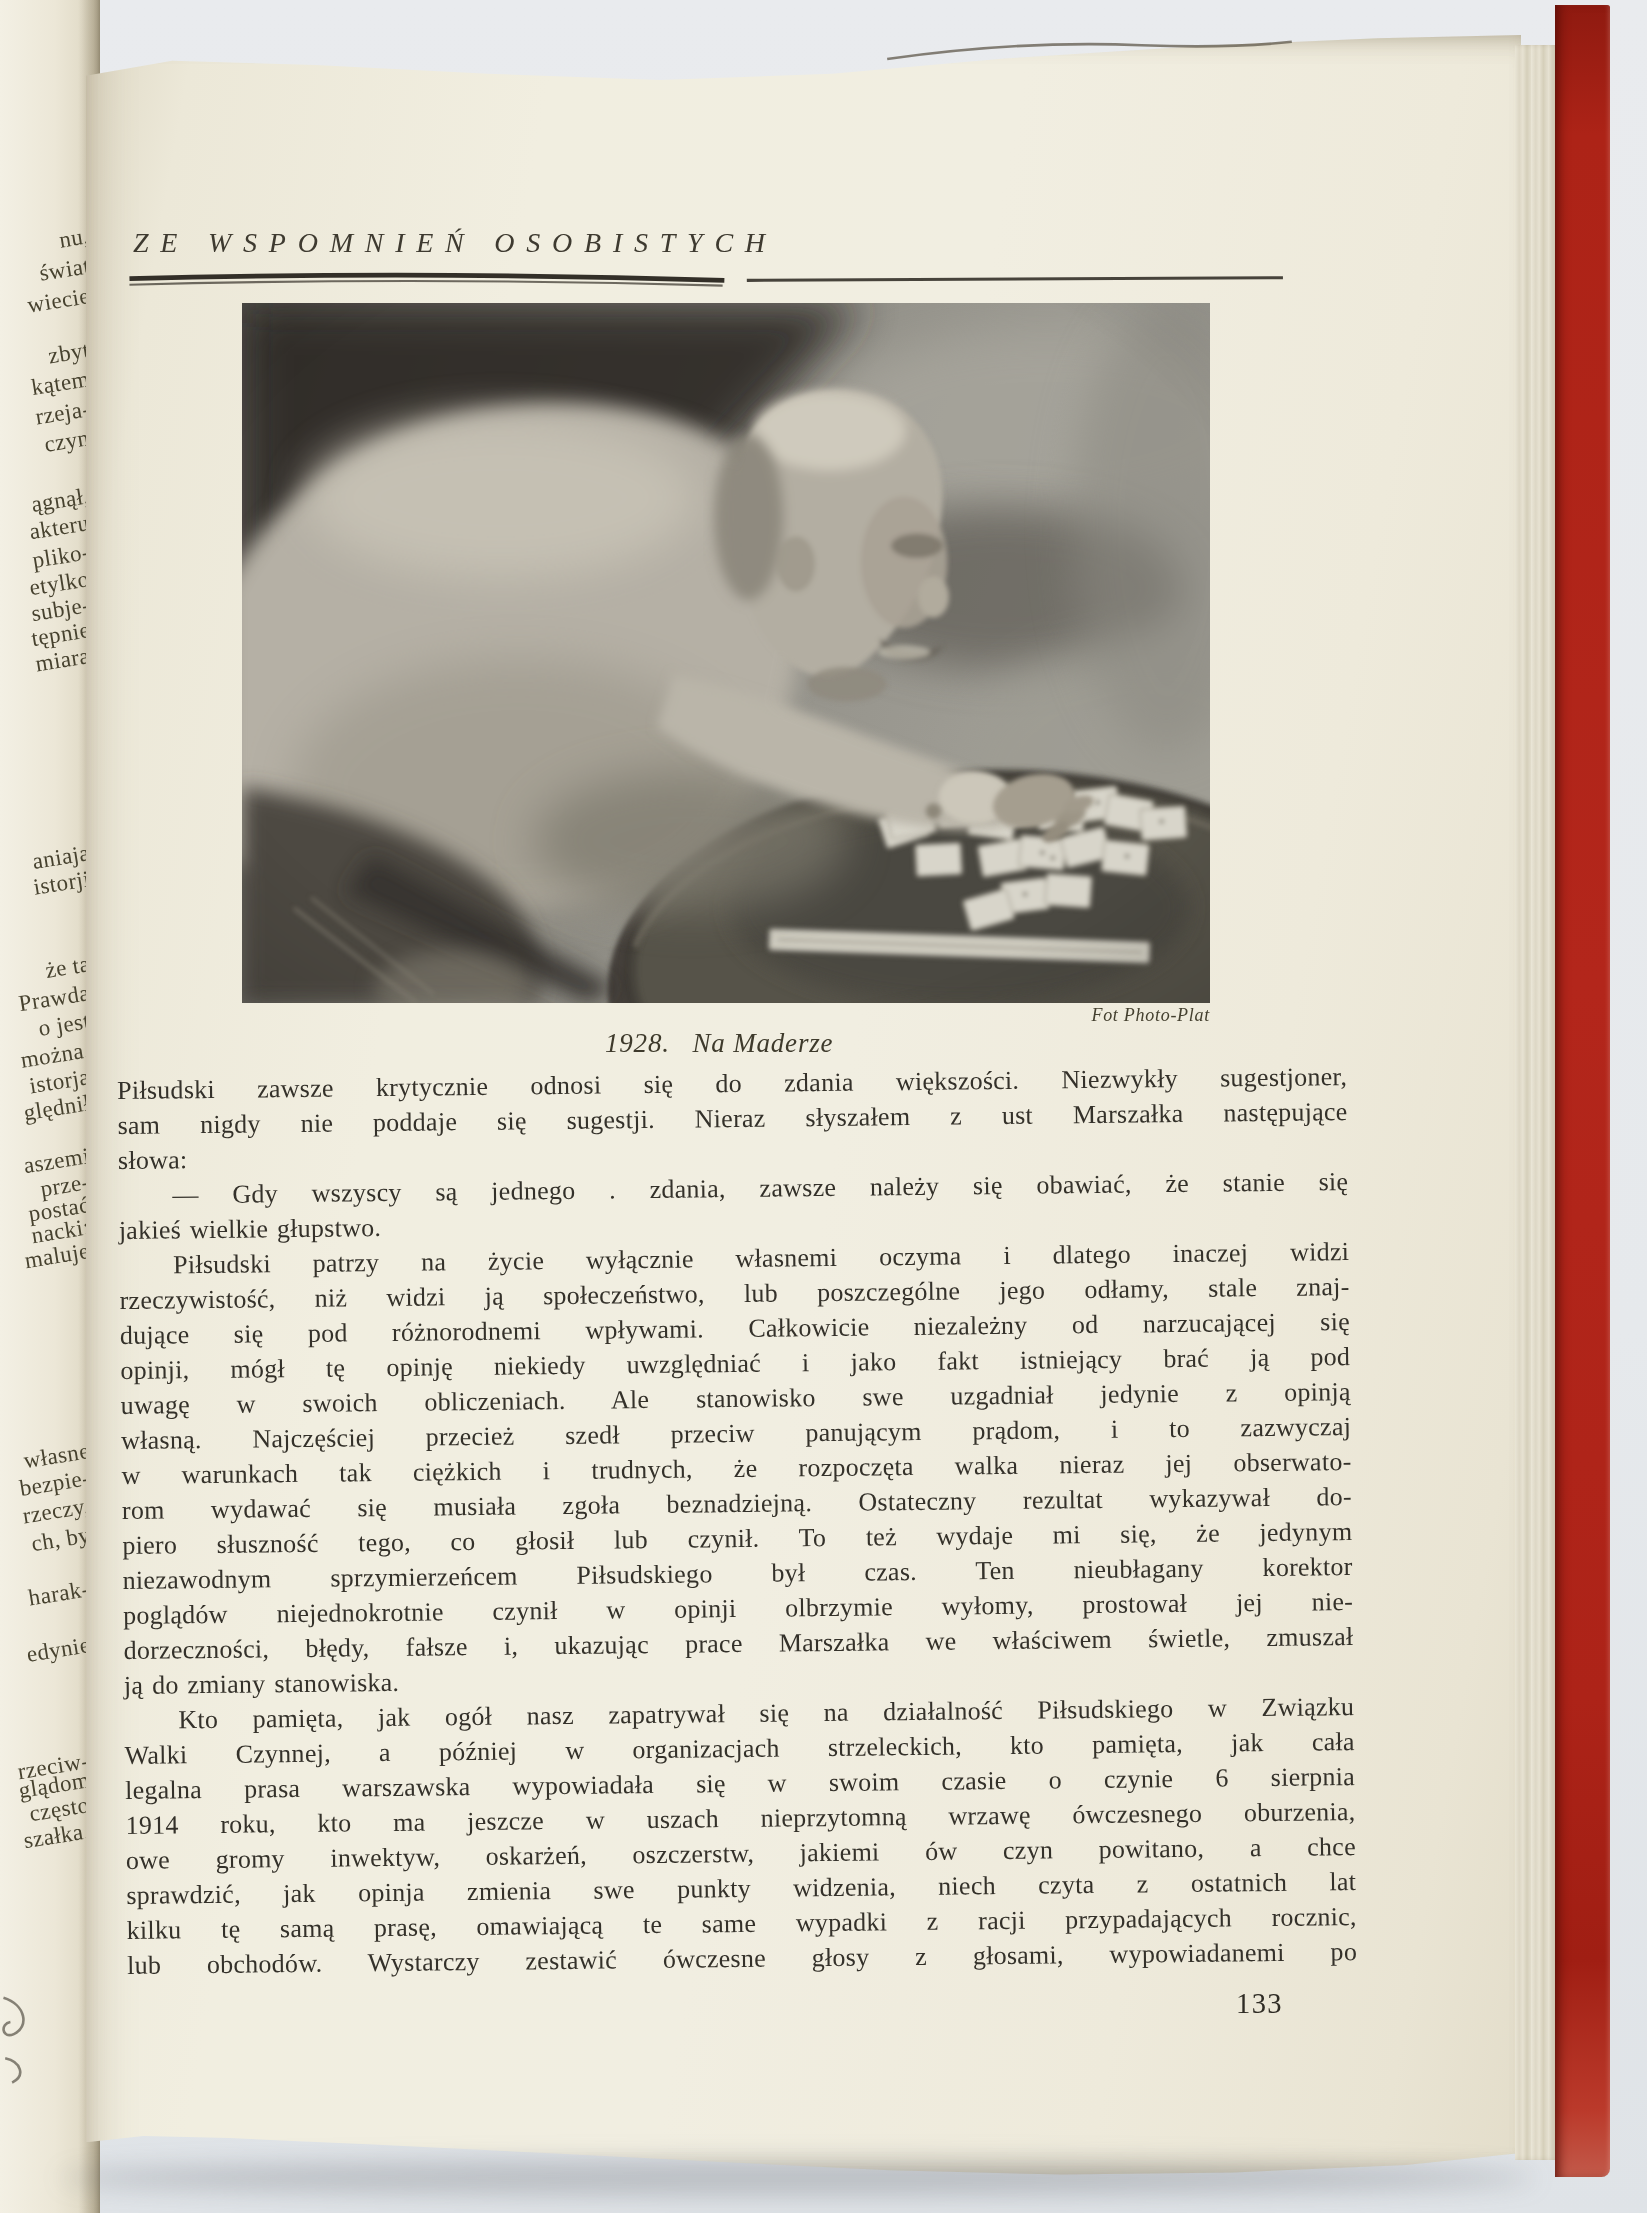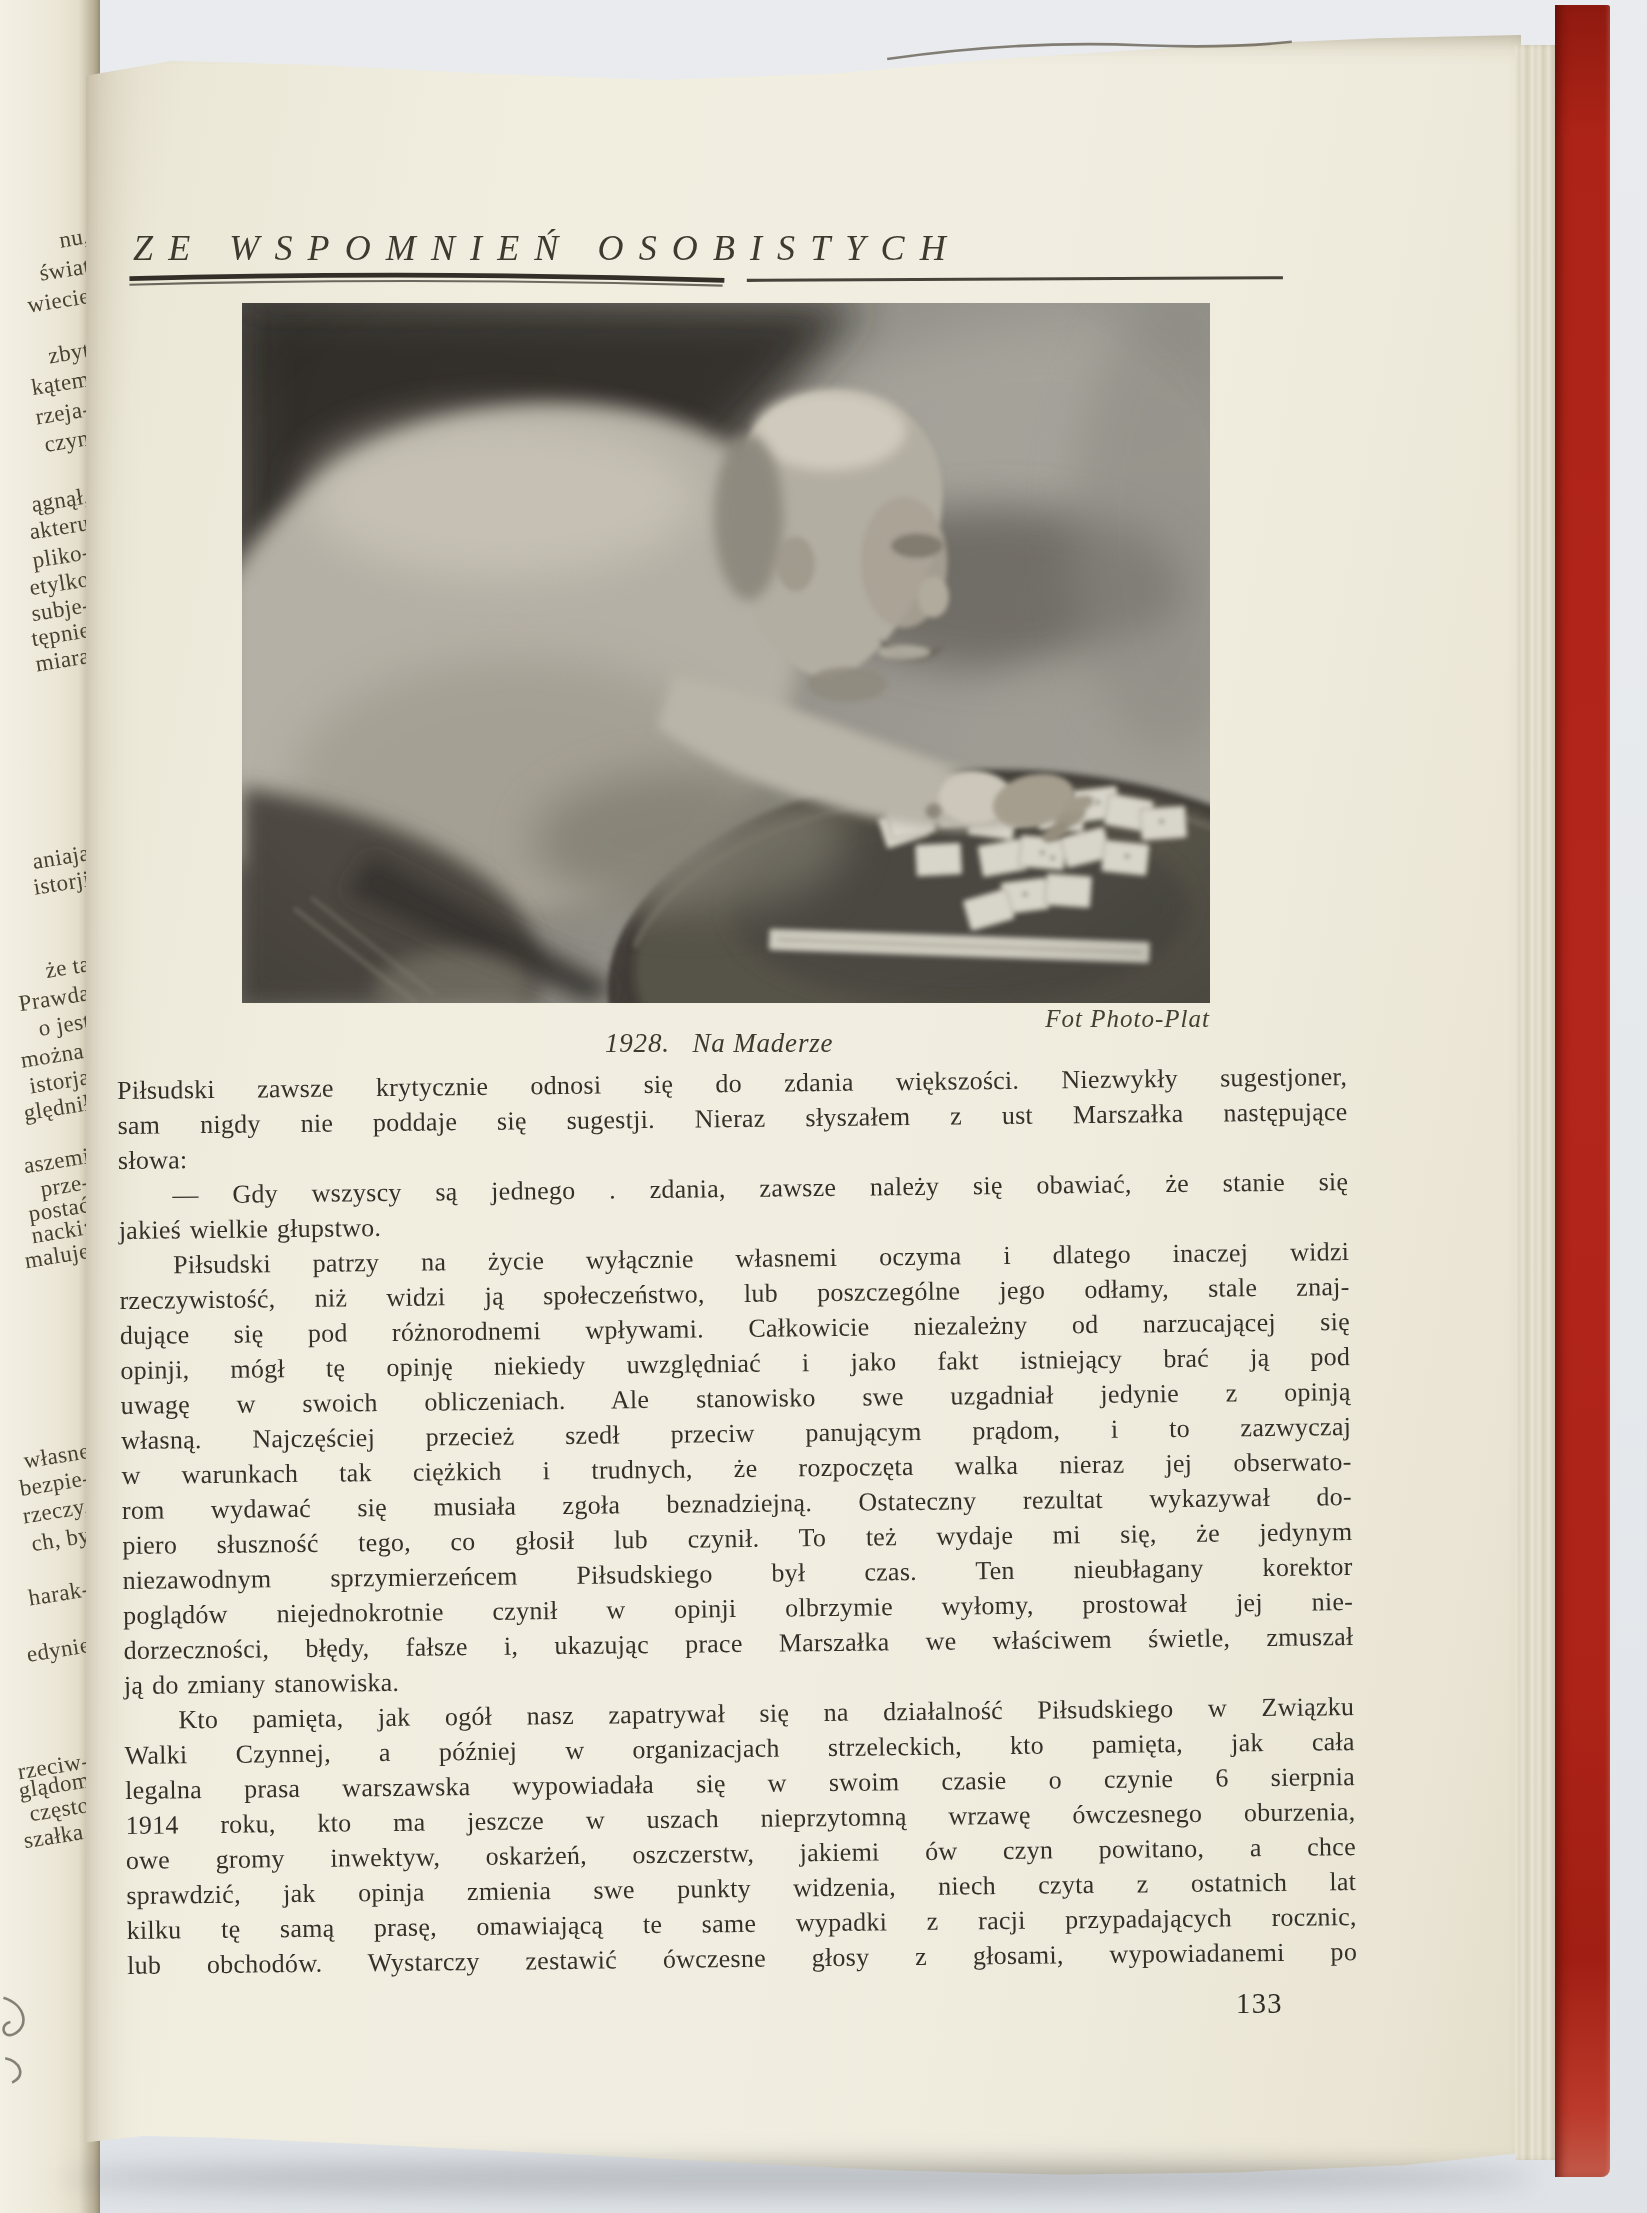--- a/index.html
+++ b/index.html
@@ -33,33 +33,33 @@
                inset 24px 0 48px -24px rgba(135,120,88,.45),
                inset 0 -21px 26px -19px rgba(120,108,80,.5);
   }
   .page-shadow{
     position:absolute;left:61px;right:112px;top:2160px;height:36px;
     background:rgba(95,98,105,.28);filter:blur(12px);border-radius:50%;
   }
   
   .header-text{
     position:absolute;left:47px;top:192px;
-    font-style:italic;font-size:36px;letter-spacing:.42em;color:#3e3a30;
+    font-style:italic;font-size:28px;letter-spacing:.42em;color:#3e3a30;
     white-space:nowrap;
   }
   .header-rule{position:absolute;left:40px;top:235px;}
   
   .photo{
     position:absolute;left:156px;top:268px;width:968px;height:700px;margin:0;
     box-shadow:inset 0 0 2.6px rgba(60,55,45,.4);
   }
   .photo svg{display:block;width:100%;height:100%;}
   .credit{
     position:absolute;left:778px;top:970px;width:346px;text-align:right;
-    font-style:italic;font-size:25px;color:#44402f;letter-spacing:.04em;
+    font-style:italic;font-size:18px;color:#44402f;letter-spacing:.04em;
   }
   .caption{
     position:absolute;left:519px;top:993px;
     font-style:italic;font-size:27px;color:#3e3a2c;white-space:pre;letter-spacing:.03em;
   }
   
   .body-text{
     position:absolute;left:31px;top:1038px;width:1230px;
     font-size:26px;color:#34312a;
     transform:rotate(-0.65deg);transform-origin:0 0;

